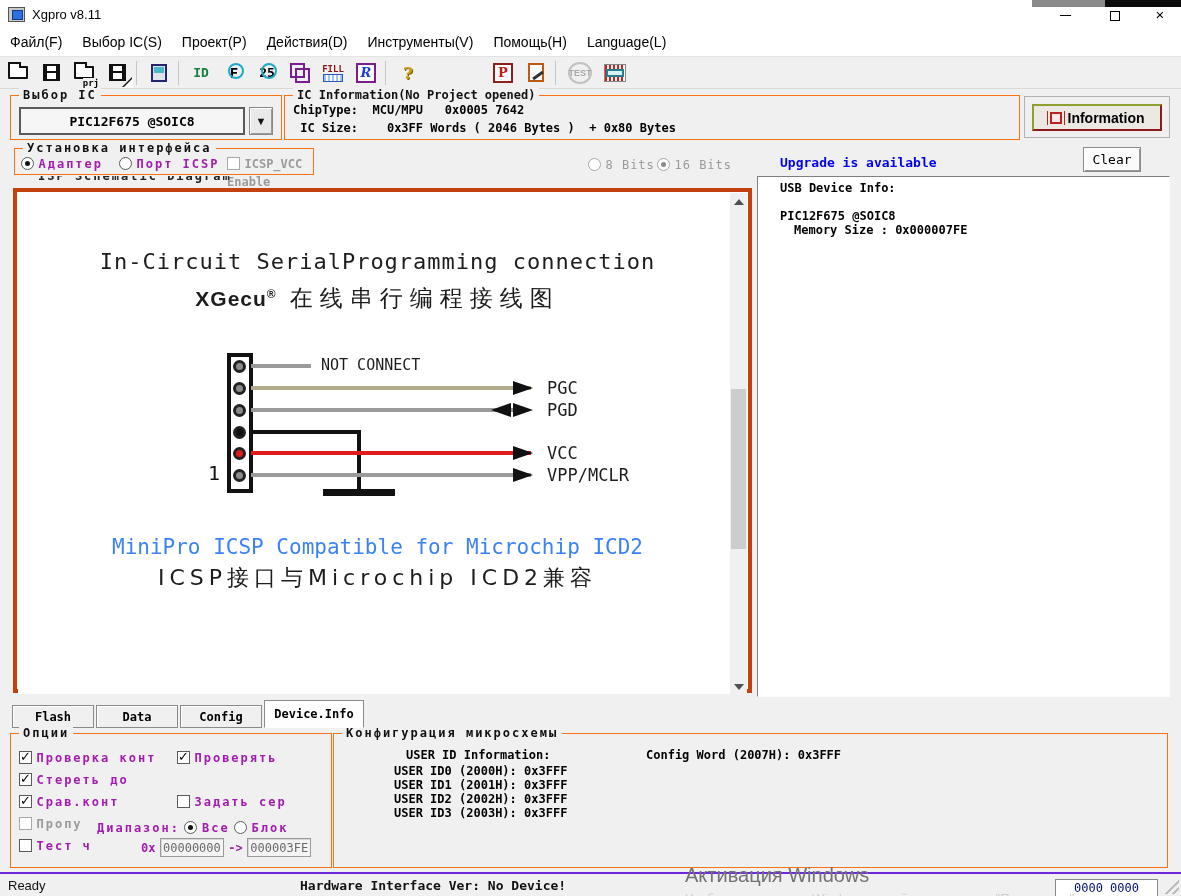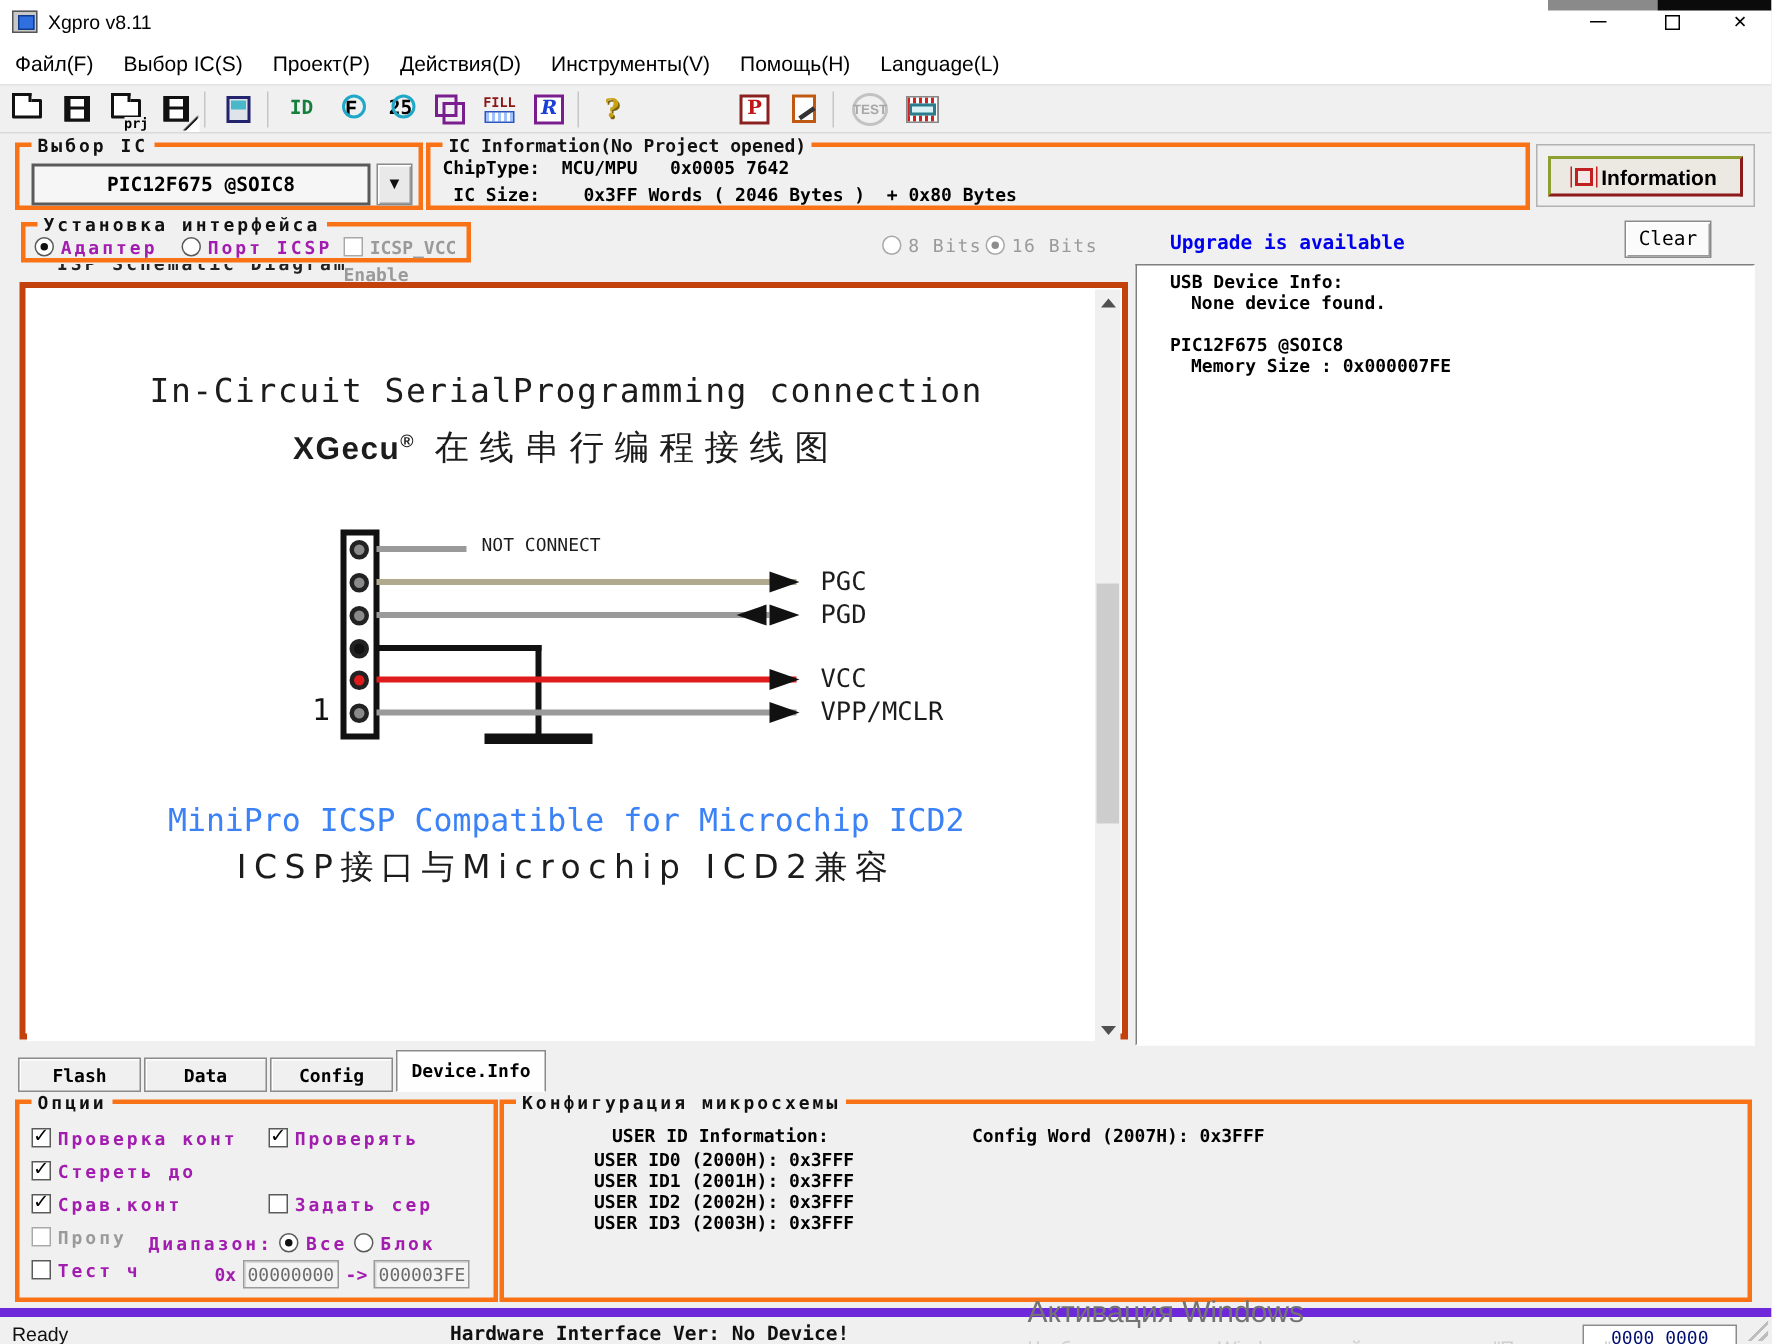--- a/index.html
+++ b/index.html
@@ -54,21 +54,21 @@
   .chip-r { color:#1a3fd4; font:bold italic 13px "DejaVu Serif",serif; }
   .chip-p { color:#c01818; font:bold 13px "DejaVu Serif",serif; }
   .help-q { color:#c8a012; font:bold 17px "DejaVu Serif",serif; text-shadow:1px 1px 0 #7a6207; }
   .ic-edit { width:16px; height:19px; border:2px solid #c05a12; background:#fff; position:relative; }
   .ic-edit::after { content:""; position:absolute; left:2px; top:9px; width:12px; height:3px; background:#333; transform:rotate(-35deg); }
   .ic-test { color:#a8a8a8; font:bold 9px "Liberation Sans",sans-serif; border:2px solid #c2c2c2; border-radius:50%; width:24px; height:22px; display:flex; align-items:center; justify-content:center; }
   .ic-socket { width:22px; height:18px; background:repeating-linear-gradient(90deg,#d02020 0 2px,#fff 2px 4px); border:1px solid #888; position:relative; }
   .ic-socket::after { content:""; position:absolute; left:1px; top:4px; right:1px; bottom:4px; background:#d8f2f6; border:2px solid #2a7d8c; }
 
   
-  .grp { position:absolute; border:3px solid #f97316; }
+  .grp { position:absolute; border:1px solid #f97316; }
   .grp-title { position:absolute; top:-8px; left:8px; background:#f0f0f0; padding:0 4px;
                font:bold 12px "DejaVu Sans Mono",monospace; letter-spacing:2px; color:#111; white-space:nowrap; }
   .mline { font:12px "DejaVu Sans Mono",monospace; color:#000; white-space:pre; }
 
   
   .combo { position:absolute; left:8px; top:11px; width:226px; height:28px; border:2px solid #5a5a5a;
            background:#f6f6f6; display:flex; align-items:center; justify-content:center;
            font:bold 13px "DejaVu Sans Mono",monospace; }
   .combo-btn { position:absolute; left:238px; top:11px; width:24px; height:28px; background:#e9e9e9;
            border:1px solid #8a8a8a; box-shadow:inset 1px 1px 0 #fff, inset -1px -1px 0 #9a9a9a;
@@ -154,21 +154,21 @@
   .hexbox { display:inline-block; width:64px; height:19px; border:1px solid #9a9a9a; background:#f4f4f4;
             font:12px "DejaVu Sans Mono",monospace; color:#6a6a6a; text-align:center; line-height:18px;
             box-shadow:inset 1px 1px 0 #d7d7d7; }
 
   
   #grp-config { left:333px; top:733px; width:835px; height:135px; }
   .cfg-line { position:absolute; font:bold 12px "DejaVu Sans Mono",monospace; color:#000; white-space:pre; }
 
   
   .statusbar { position:absolute; left:0; top:872px; width:1181px; height:24px; background:#f0f0f0;
-               border-top:6px solid #6d28d9; }
+               border-top:2px solid #6d28d9; }
   .sb-ready { position:absolute; left:8px; top:4px; font:13px "Liberation Sans",sans-serif; color:#111; }
   .sb-hw { position:absolute; left:300px; top:4px; font:bold 13px "DejaVu Sans Mono",monospace; color:#111; }
   .counter-box { position:absolute; left:1055px; top:5px; width:103px; height:19px; background:#fff;
                  border:1px solid #8a8a8a; font:12px "DejaVu Sans Mono",monospace; color:#001070;
                  text-align:center; line-height:17px; }
   .grip { position:absolute; right:2px; bottom:2px; width:16px; height:16px;
           background:repeating-linear-gradient(-45deg, transparent 0 3px, #bdbdbd 3px 5px);
           clip-path:polygon(100% 0, 100% 100%, 0 100%); }
   .wm1 { position:absolute; left:685px; top:864px; font:20px "Liberation Sans",sans-serif; color:#737373; z-index:4; }
   .wm2 { position:absolute; left:685px; top:891px; height:5px; overflow:hidden; font:13px "Liberation Sans",sans-serif; color:#cfcfcf; z-index:4; }
@@ -328,21 +328,21 @@
         <div class="arr-l" style="left:473px; top:210px;"></div>
         <div class="arr-r" style="left:495px; top:210px;"></div>
         <div class="wire" style="left:233px; top:237px; width:110px; background:#111;"></div>
         <div style="position:absolute; left:339px; top:237px; width:4px; height:62px; background:#111;"></div>
         <div style="position:absolute; left:305px; top:296px; width:72px; height:7px; background:#111;"></div>
         <div class="wire" style="left:233px; top:258px; width:280px; background:#e01b1b;"></div>
         <div class="arr-r" style="left:495px; top:253px;"></div>
         <div class="wire" style="left:233px; top:280px; width:280px;"></div>
         <div class="arr-r" style="left:495px; top:275px;"></div>
 
-        <span class="sig-label" style="left:303px; top:163px; font-size:12px;">NOT CONNECT</span>
+        <span class="sig-label" style="left:303px; top:163px; font-size:15px;">NOT CONNECT</span>
         <span class="sig-label" style="left:529px; top:185px;">PGC</span>
         <span class="sig-label" style="left:529px; top:207px;">PGD</span>
         <span class="sig-label" style="left:529px; top:250px;">VCC</span>
         <span class="sig-label" style="left:529px; top:272px;">VPP/MCLR</span>
 
         <div class="dg-footer-en">MiniPro ICSP Compatible for Microchip ICD2</div>
         <div class="dg-footer-cn">ICSP接口与Microchip ICD2兼容</div>
       </div>
       <div class="vscroll">
         <span class="sb-btn" style="top:0;">
@@ -351,21 +351,20 @@
         <span class="sb-thumb"></span>
         <span class="sb-btn" style="bottom:0;">
             <span class="tri-dn"></span>
           </span>
       </div>
     </div>
   </div>
 
   <div id="device-panel">
     <div class="dp-line">USB Device Info:</div>
-    <div class="dp-line indent">None device found.</div>
     <div class="dp-gap"></div>
     <div class="dp-line">PIC12F675 @SOIC8</div>
     <div class="dp-line indent">Memory Size : 0x000007FE</div>
   </div>
 
   <div class="tabs">
     <div class="tab" style="width:82px;">Flash</div>
     <div class="tab" style="width:82px;">Data</div>
     <div class="tab" style="width:82px;">Config</div>
     <div class="tab active" style="width:100px;">Device.Info</div>

